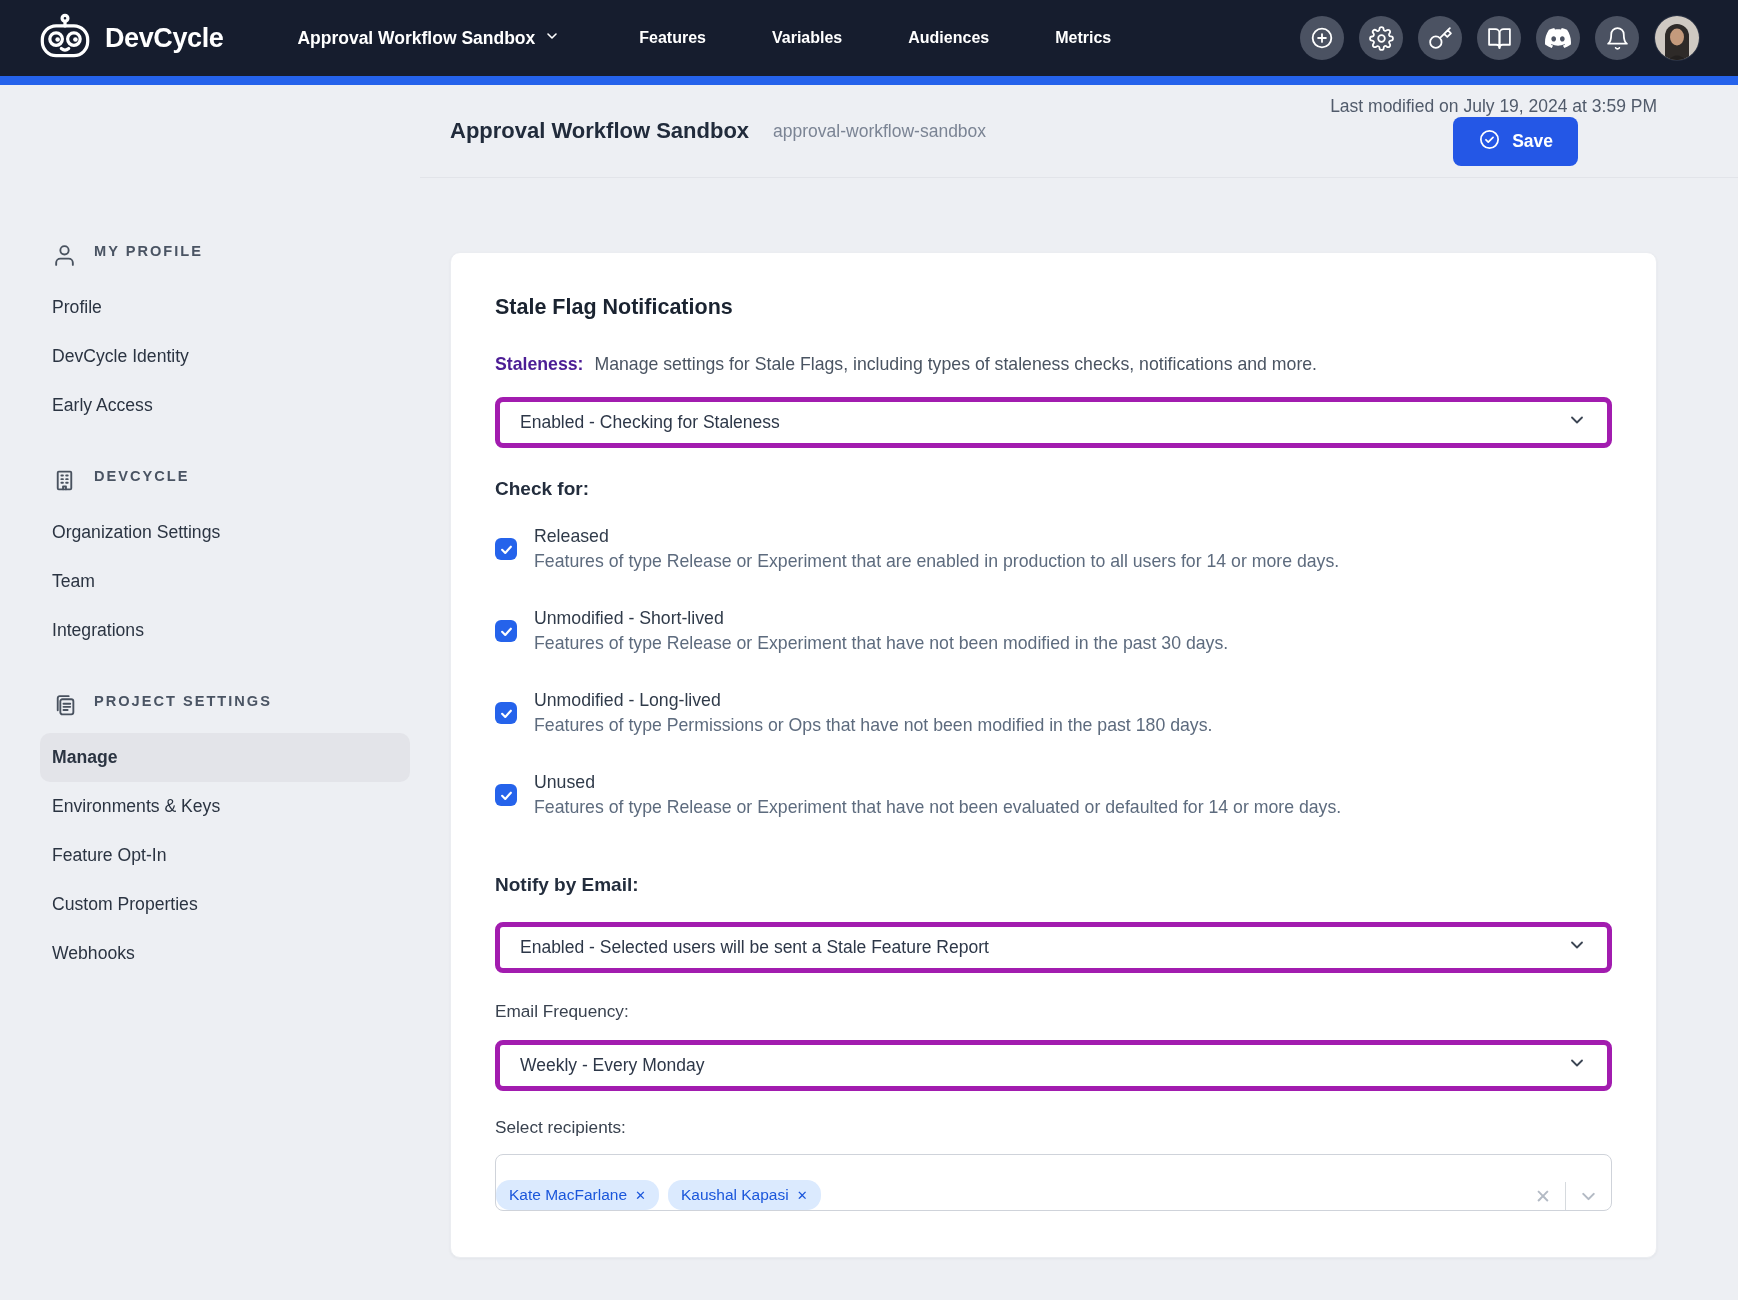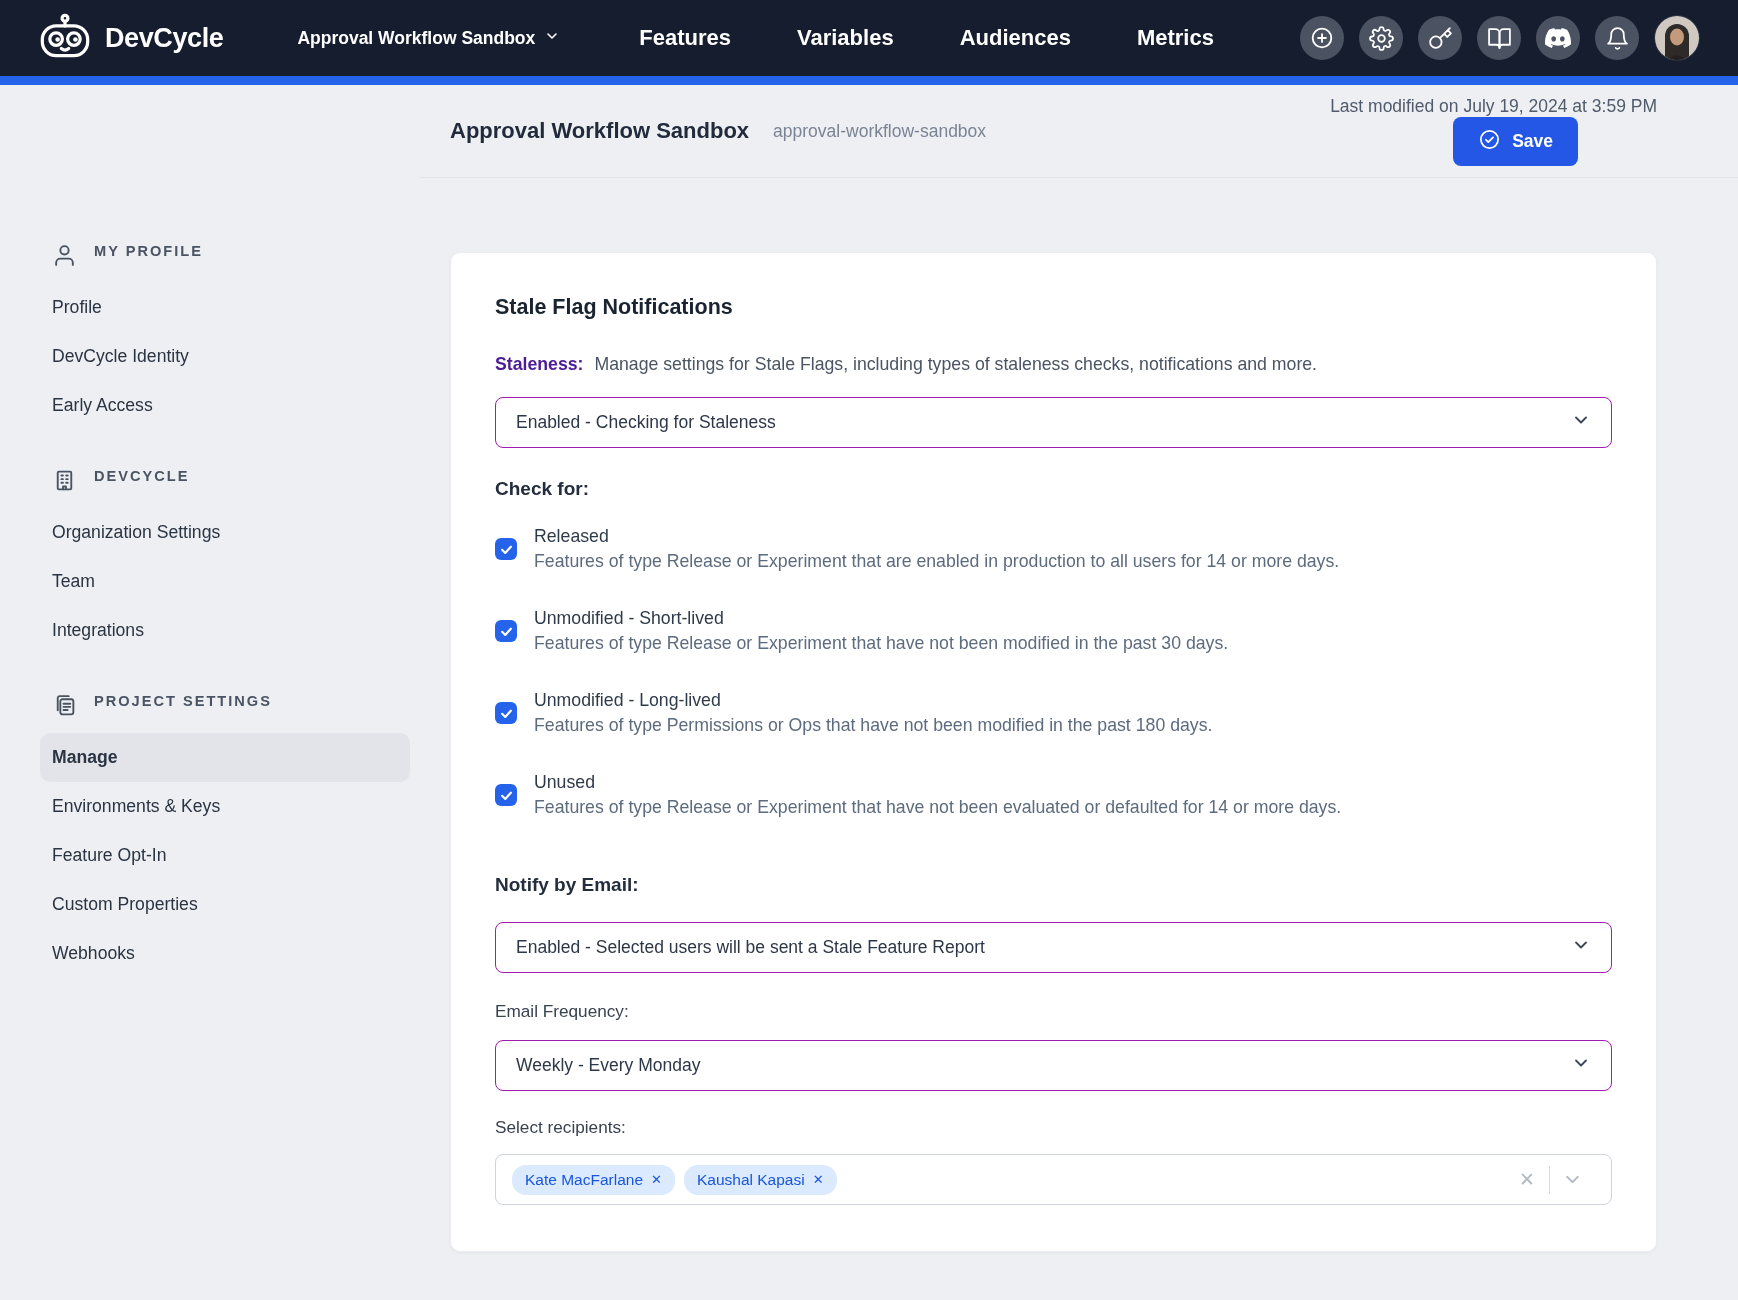--- a/index.html
+++ b/index.html
@@ -16,21 +16,21 @@
     display: flex; align-items: center;
     padding: 0 38px 0 38px;
   }
   .brand { display: flex; align-items: center; gap: 13px; }
   .brand-name { color: #fff; font-size: 27px; font-weight: 700; letter-spacing: -0.4px; }
   .project-selector {
     margin-left: 74px; display: flex; align-items: center; gap: 9px;
     color: #fff; font-size: 17.5px; font-weight: 600; cursor: pointer;
   }
   .nav-links { display: flex; margin-left: 46px; }
-  .nav-link { color: #fff; font-size: 22px; font-weight: 600; padding: 10px 33px; cursor: pointer; }
+  .nav-link { color: #fff; font-size: 16px; font-weight: 600; padding: 10px 33px; cursor: pointer; }
   .nav-right { margin-left: auto; display: flex; align-items: center; gap: 15px; }
   .icon-btn {
     width: 44px; height: 44px; border-radius: 50%;
     background: #4b5262; display: flex; align-items: center; justify-content: center;
     cursor: pointer;
   }
   .icon-btn svg { display: block; }
   .avatar { width: 46px; height: 46px; border-radius: 50%; overflow: hidden; cursor: pointer; border: 1px solid #2a3244; }
   .accent-bar { height: 9px; background: #2563eb; }
 
@@ -76,21 +76,21 @@
   .card {
     background: #fff; border: 1px solid #ebedf1; border-radius: 10px;
     box-shadow: 0 1px 3px rgba(20,30,50,0.05);
     padding: 42px 44px 46px 44px;
   }
   .card-title { font-size: 21.5px; font-weight: 700; color: #1a2330; margin-bottom: 34px; }
   .staleness-line { font-size: 17.7px; color: #4a5462; margin-bottom: 22px; }
   .staleness-line b { color: #4c1d95; font-weight: 700; margin-right: 6px; }
 
   .select-box {
-    height: 51px; border: 1px solid #a21caf; border-radius: 8px;
+    height: 51px; border: 5px solid #a21caf; border-radius: 8px;
     display: flex; align-items: center; padding: 0 20px;
     font-size: 17.5px; color: #2d3748; cursor: pointer; background: #fff;
   }
   .select-box .chev { margin-left: auto; }
   .mb30 { margin-bottom: 30px; }
   .mb28 { margin-bottom: 28px; align-items: center; }
   .mb26 { margin-bottom: 26px; justify-content: space-between; }
 
   .group-label { font-size: 19px; font-weight: 700; color: #232d3d; margin-bottom: 26px; }
   .field-label { font-size: 17.2px; color: #39424f; margin-bottom: 18px; }
@@ -99,22 +99,22 @@
   .checkbox {
     width: 22px; height: 22px; flex: 0 0 22px; border-radius: 6px;
     background: #2563eb; display: flex; align-items: center; justify-content: center;
     cursor: pointer;
   }
   .check-text .check-label { font-size: 17.7px; color: #2f3a49; margin-bottom: 4px; }
   .check-text .check-desc { font-size: 17.7px; color: #5d6b7e; }
   .notify-gap { margin-top: 56px; }
 
   .multi-select {
-    height: 51px; border: 1px solid #cfd3da; border-radius: 8px;
-    display: flex; align-items: center; padding: 0 16px; background: #fff;
+    height: 57px; border: 1px solid #cfd3da; border-radius: 8px;
+    display: flex; align-items: flex-end; padding: 0 0; background: #fff;
   }
   .chip {
     display: flex; align-items: center; gap: 8px;
     background: #dbeafe; color: #1a56db;
     font-size: 15.5px; font-weight: 500;
     border-radius: 14px; padding: 6px 13px; margin-right: 9px;
   }
   .chip .chip-x { font-size: 13px; cursor: pointer; line-height: 1; }
   .ms-controls { margin-left: auto; display: flex; align-items: center; }
   .ms-clear { color: #b3bac4; font-size: 19px; font-weight: 700; cursor: pointer; padding: 0 14px; }

